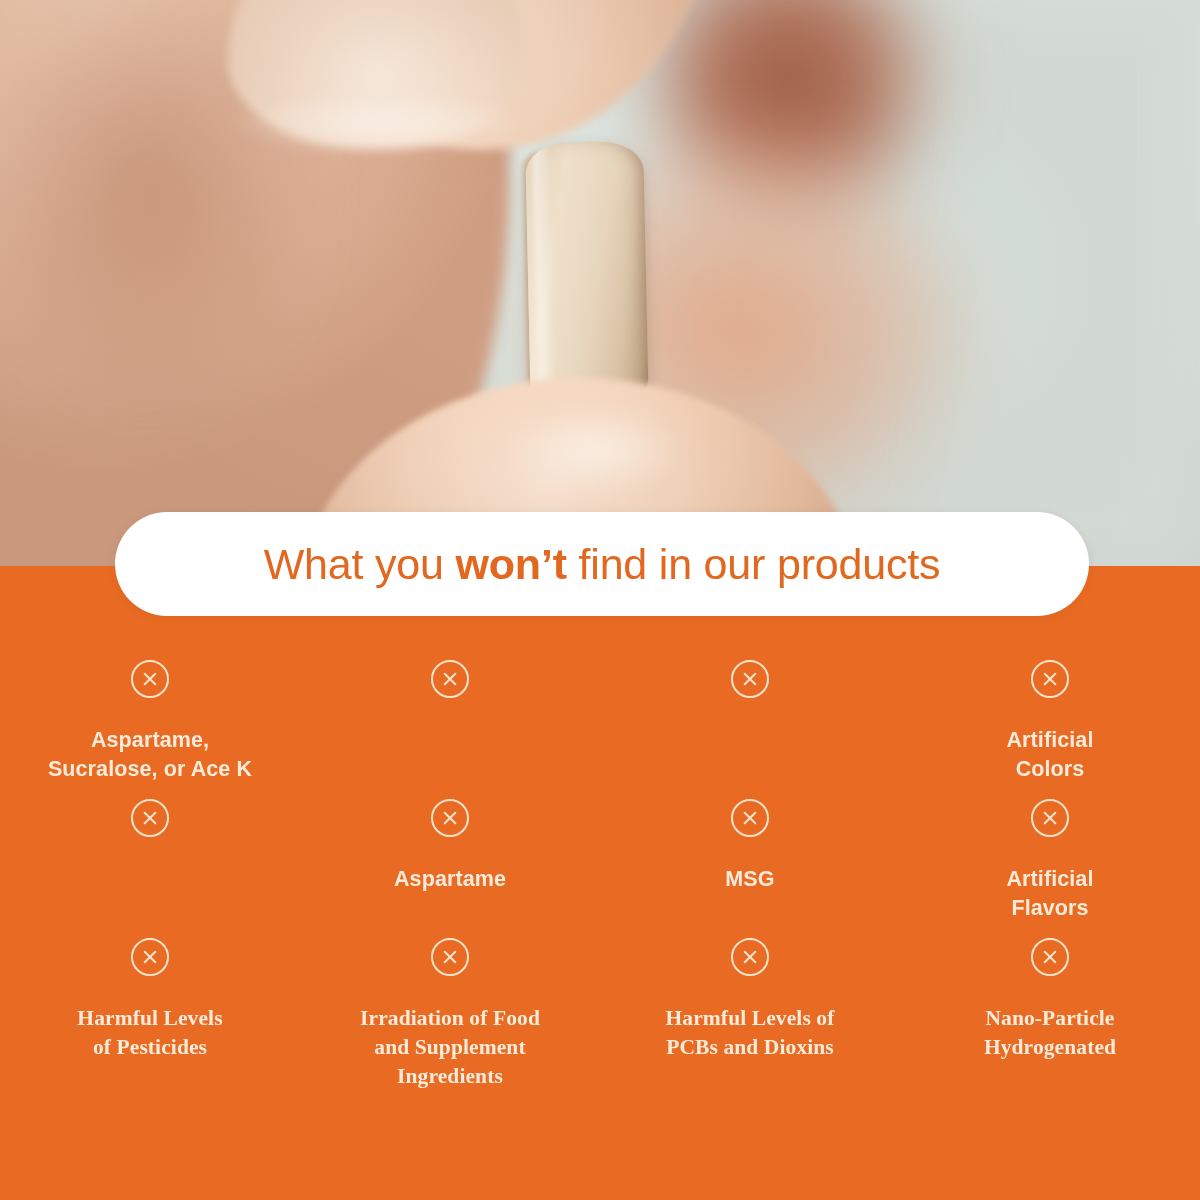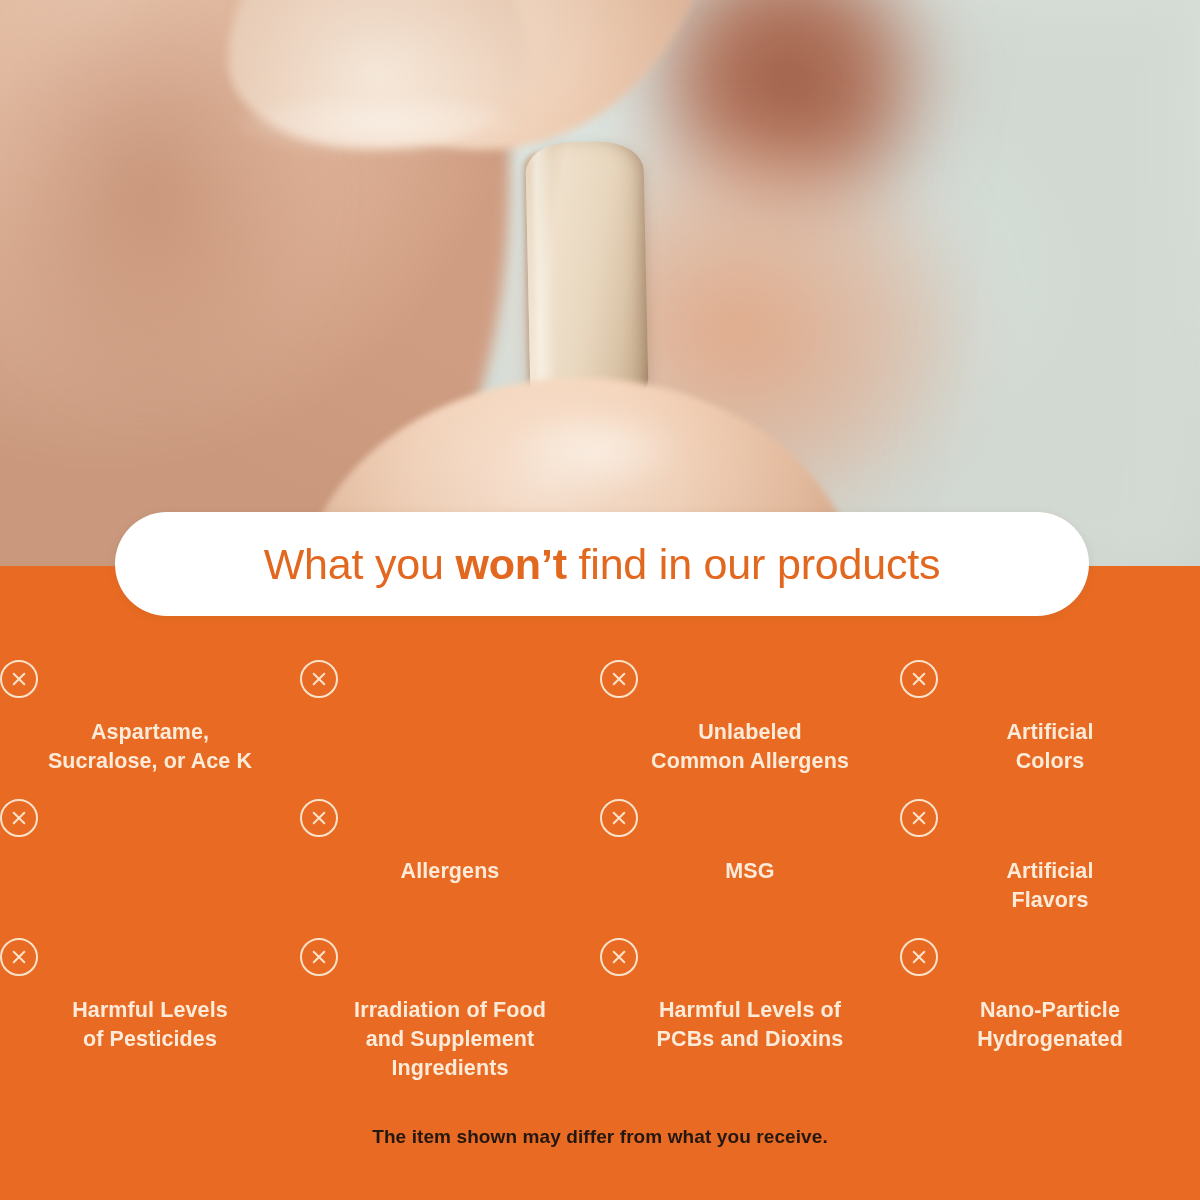--- a/index.html
+++ b/index.html
@@ -234,25 +234,27 @@
     display:grid;
     grid-template-columns:repeat(4, 300px);
     row-gap:0;
     z-index:4;
   }
   .row { display:contents; }
 
   .cell {
     display:flex;
     flex-direction:column;
+    align-items:center;
     padding-top:12px;
+    gap:8px;
   }
   .cell.r1 { height:139px; }
   .cell.r2 { height:139px; }
-  .cell.r3 { height:150px; }
+  .cell.r3 { height:150px;font-family:Liberation Serif, serif; }
 
   .x-icon {
     width:38px; height:38px;
     border:2px solid #FBE3CB;
     border-radius:50%;
     position:relative;
     flex:none;
     margin-bottom:20px;
   }
   .x-icon::before, .x-icon::after {
@@ -329,37 +331,35 @@
       <div class="cell r1">
         <span class="x-icon"></span>
         <span class="cell-label">Aspartame,
 Sucralose, or Ace K</span>
       </div>
       <div class="cell r1">
         <span class="x-icon"></span>
       </div>
       <div class="cell r1">
         <span class="x-icon"></span>
-        <span class="cell-label">Unlabeled
-Common Allergens</span>
       </div>
       <div class="cell r1">
         <span class="x-icon"></span>
         <span class="cell-label">Artificial
 Colors</span>
       </div>
     </div>
 
     <div class="row">
       <div class="cell r2">
         <span class="x-icon"></span>
       </div>
       <div class="cell r2">
         <span class="x-icon"></span>
-        <span class="cell-label">Allergens</span>
+        <span class="cell-label">Aspartame</span>
       </div>
       <div class="cell r2">
         <span class="x-icon"></span>
         <span class="cell-label">MSG</span>
       </div>
       <div class="cell r2">
         <span class="x-icon"></span>
         <span class="cell-label">Artificial
 Flavors</span>
       </div>
@@ -384,15 +384,14 @@
       </div>
       <div class="cell r3">
         <span class="x-icon"></span>
         <span class="cell-label">Nano-Particle
 Hydrogenated</span>
       </div>
     </div>
 
   </div>
 
-  <div class="footer">The item shown may differ from what you receive.</div>
 
 </div>
 
 </body></html>

